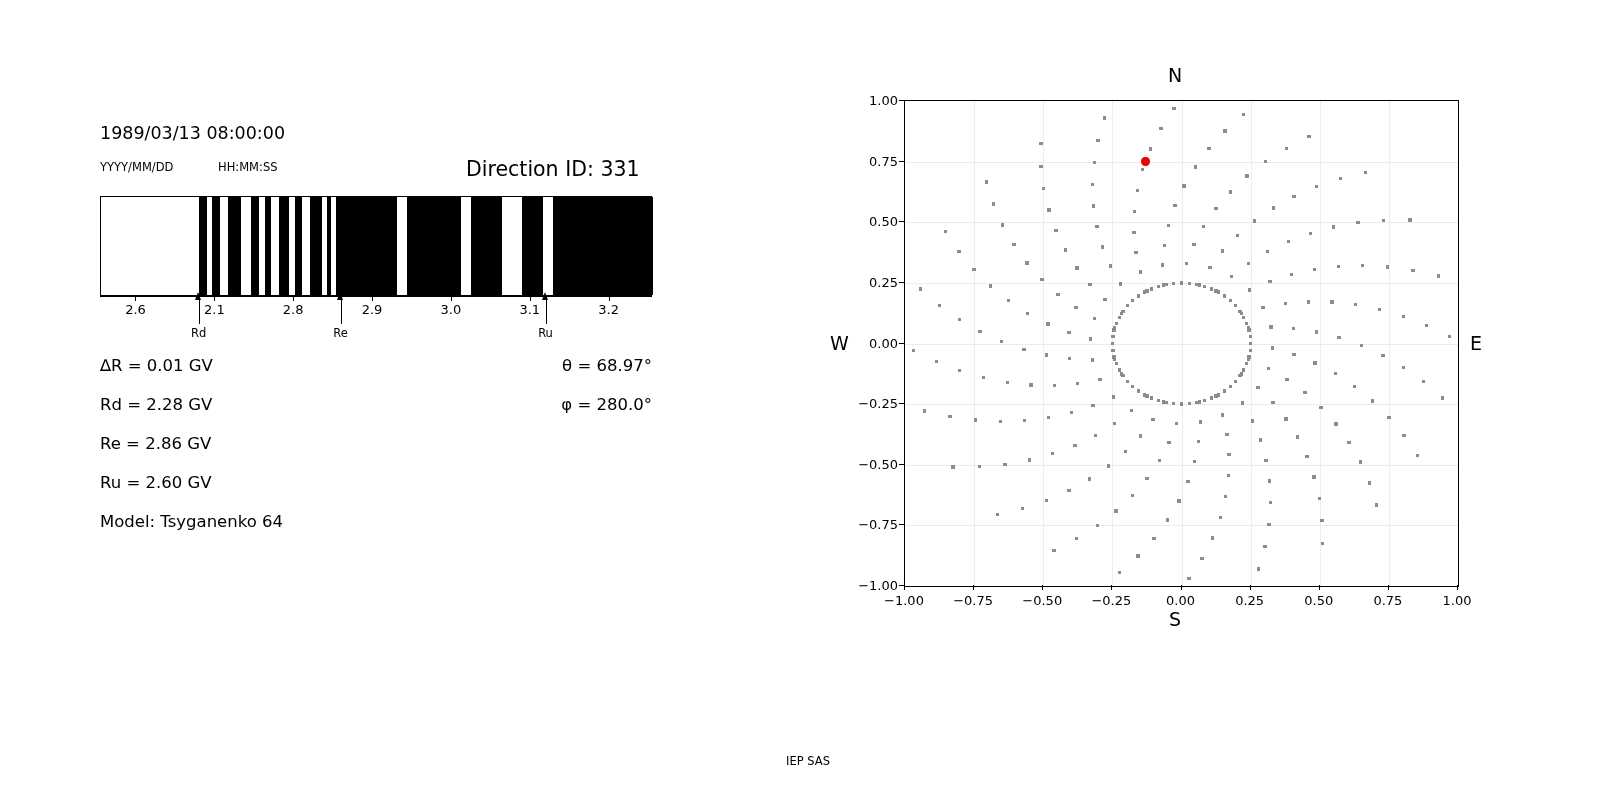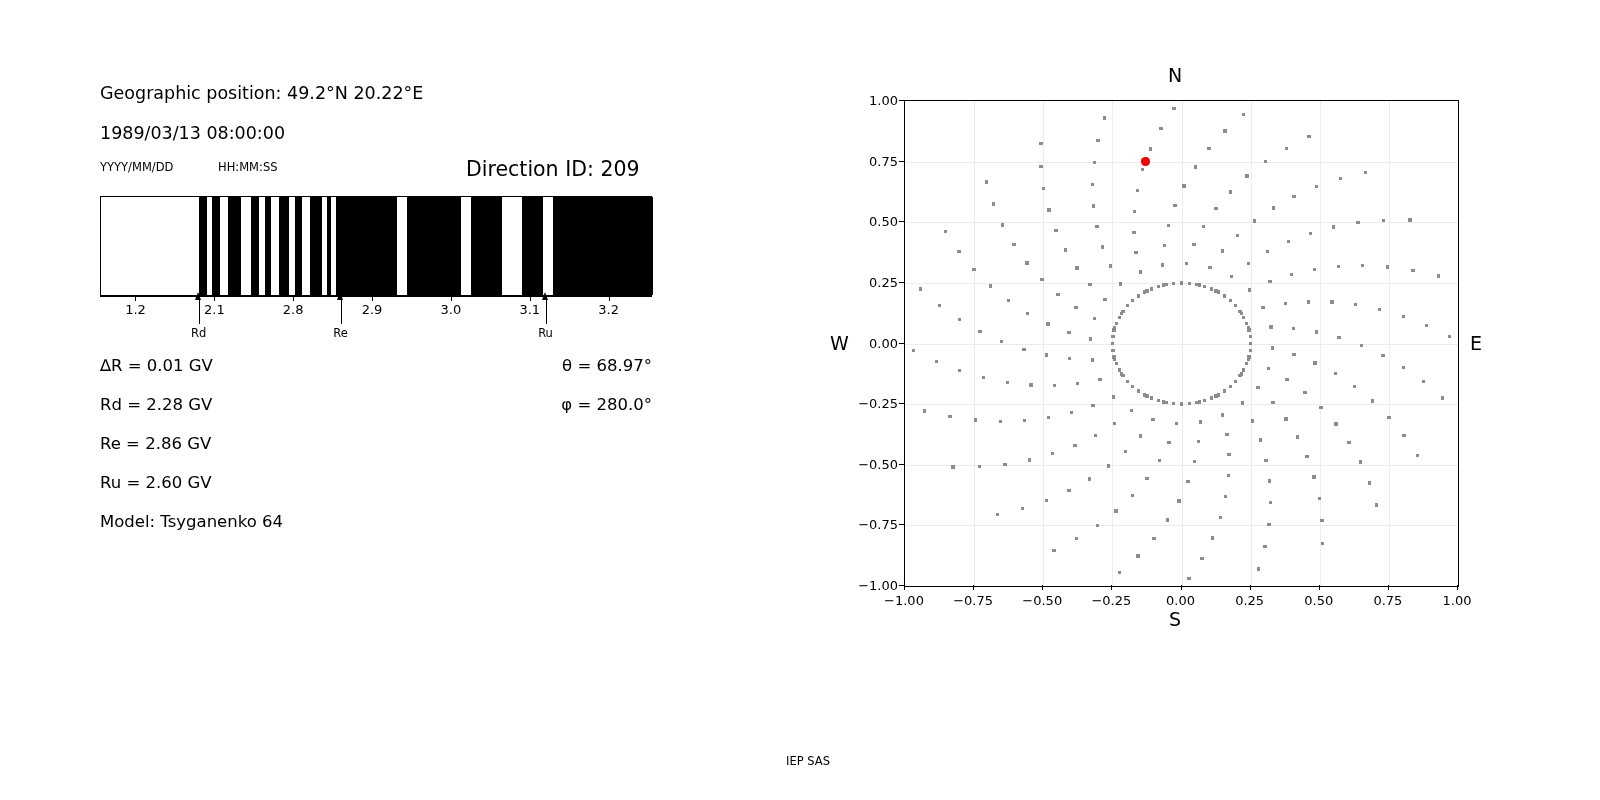--- a/index.html
+++ b/index.html
@@ -64,46 +64,45 @@
   .capline{font-size:19.5px;line-height:32px;white-space:pre;}
   .footer{position:absolute;left:8px;top:754px;width:1600px;text-align:center;
           font-size:11.5px;white-space:pre;}
 </style>
 </head>
 <body>
 
 <div class="root">
 
   <div class="left">
-    <div class="txt t-geo">Geographic position: 49.2°N 20.22°E</div>
     <div class="txt t-date">1989/03/13 08:00:00</div>
     <div class="txt t-fmt1">YYYY/MM/DD</div>
     <div class="txt t-fmt2">HH:MM:SS</div>
-    <div class="txt t-dirid">Direction ID: 209</div>
+    <div class="txt t-dirid">Direction ID: 331</div>
 
     <div class="barbox" id="barbox">
         <div class="band" style="left: 97.7829px; width: 7.88571px; background: rgb(0, 0, 0);"></div>
         <div class="band" style="left: 111.189px; width: 7.88571px; background: rgb(0, 0, 0);"></div>
         <div class="band" style="left: 126.96px; width: 13.4057px; background: rgb(0, 0, 0);"></div>
         <div class="band" style="left: 149.829px; width: 7.88571px; background: rgb(0, 0, 0);"></div>
         <div class="band" style="left: 164.023px; width: 6.30857px; background: rgb(0, 0, 0);"></div>
         <div class="band" style="left: 178.217px; width: 10.2514px; background: rgb(0, 0, 0);"></div>
         <div class="band" style="left: 193.989px; width: 7.09714px; background: rgb(0, 0, 0);"></div>
         <div class="band" style="left: 208.971px; width: 11.8286px; background: rgb(0, 0, 0);"></div>
         <div class="band" style="left: 225.531px; width: 4.73143px; background: rgb(0, 0, 0);"></div>
         <div class="band" style="left: 234.994px; width: 60.72px; background: rgb(0, 0, 0);"></div>
         <div class="band" style="left: 305.966px; width: 54.4114px; background: rgb(0, 0, 0);"></div>
         <div class="band" style="left: 369.84px; width: 30.7543px; background: rgb(0, 0, 0);"></div>
         <div class="band" style="left: 421.097px; width: 20.5029px; background: rgb(0, 0, 0);"></div>
         <div class="band" style="left: 451.851px; width: 100.149px; background: rgb(0, 0, 0);"></div>
       </div>
     <div class="axisline"></div>
     <div id="bar-ticks">
         <div class="tick" style="left: 135.486px;"></div>
-        <div class="ticklab" style="left: 135.486px;">1.2</div>
+        <div class="ticklab" style="left: 135.486px;">2.6</div>
         <div class="tick" style="left: 214.343px;"></div>
         <div class="ticklab" style="left: 214.343px;">2.1</div>
         <div class="tick" style="left: 293.2px;"></div>
         <div class="ticklab" style="left: 293.2px;">2.8</div>
         <div class="tick" style="left: 372.057px;"></div>
         <div class="ticklab" style="left: 372.057px;">2.9</div>
         <div class="tick" style="left: 450.914px;"></div>
         <div class="ticklab" style="left: 450.914px;">3.0</div>
         <div class="tick" style="left: 529.771px;"></div>
         <div class="ticklab" style="left: 529.771px;">3.1</div>

